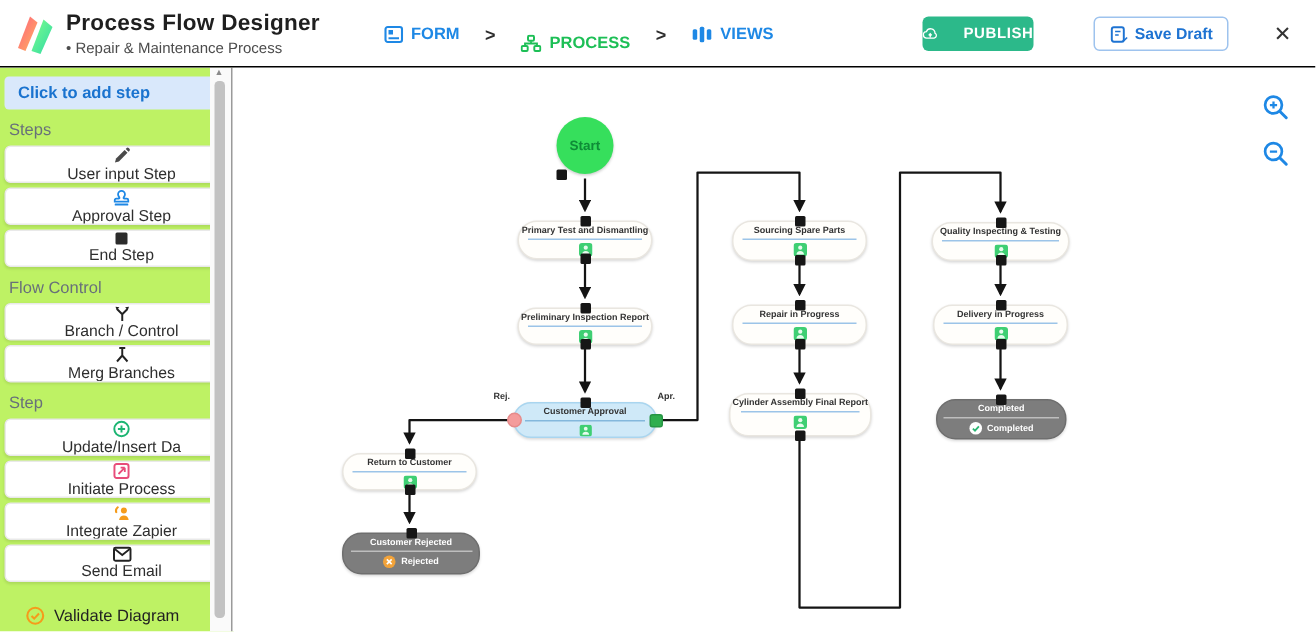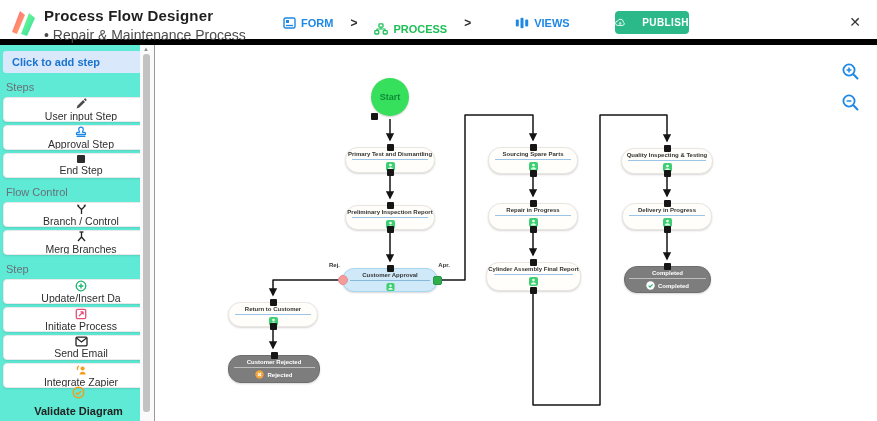--- a/index.html
+++ b/index.html
@@ -2,51 +2,51 @@
 <html><head>
 <meta charset="utf-8">
 <style>
   * { margin:0; padding:0; box-sizing:border-box; }
   html,body { width:877px; height:421px; overflow:hidden; background:#fff;
     font-family:"Liberation Sans", sans-serif; }
   .app { position:relative; width:877px; height:421px; }
 
   
   .header { position:absolute; left:0; top:0; width:877px; height:45px;
-    background:#fff; border-bottom:6px solid #000000; z-index:5; }
+    background:#fff; border-bottom:1px solid #000000; z-index:5; }
   .logo { position:absolute; left:9px; top:6px; }
   .h-title { position:absolute; left:44px; top:7px; font-size:15px; font-weight:bold; color:#1f1f1f; letter-spacing:.2px; }
-  .h-sub { position:absolute; left:44px; top:27px; font-size:14px; color:#4c4c4c; }
+  .h-sub { position:absolute; left:44px; top:27px; font-size:10px; color:#4c4c4c; }
   .nav { position:absolute; left:256px; top:0; height:45px; display:flex; align-items:center; gap:17px; }
   .nav-item { display:flex; align-items:center; gap:5px; font-size:11px; font-weight:bold; cursor:pointer; }
-  .nav-item.blue { color:#1e88e5;margin-left:27px; }
+  .nav-item.blue { color:#1e88e5; }
   .nav-item.green { color:#1dbf56;margin-top:12px; }
   .nav-sep { font-size:12px; font-weight:bold; color:#2d2d2d; }
   .btn-publish { position:absolute; left:615px; top:11px; width:74px; height:23px;
     background:#2cb98a; border:none; border-radius:4px; color:#fff; font-weight:bold;
     font-size:10px; letter-spacing:.4px; display:flex; align-items:center; justify-content:center; gap:17px; cursor:pointer; }
   .btn-save { position:absolute; left:729px; top:11px; width:90px; height:23px;
     background:#fff; border:1px solid #9ec3ee; border-radius:4px; color:#1e73d2; font-weight:bold;
     font-size:10.5px; display:flex; align-items:center; justify-content:center; gap:5px; cursor:pointer; }
   .btn-close { position:absolute; left:845px; top:12px; width:20px; height:20px; border:none; background:none;
     font-size:14px; color:#333; cursor:pointer; line-height:20px; }
 
   
   .sidebar { position:absolute; left:0; top:45px; width:156px; height:376px;
-    background:#5eead4; padding:6px 3px 0 3px; }
+    background:#bef264; padding:6px 3px 0 3px; }
   .add-step { background:#d9e8fb; color:#1a73cf; font-size:11px; font-weight:600;
     border-radius:3px; height:22px; display:flex; align-items:center; padding-left:9px; cursor:pointer; }
   .sec-label { font-size:11px; color:#68707a; margin:8px 0 4px 3px; }
   .card { background:#fff; border:1px solid #e9e9e9; border-radius:4px; height:25px;
     margin-bottom:3px; display:flex; align-items:center; padding:0 6px 0 12px;
     box-shadow:0 1px 2px rgba(0,0,0,.10); cursor:pointer;flex-direction:column; }
   .card .cicon { width:22px; display:flex; justify-content:center; }
   .card .clabel { flex:1; text-align:center; font-size:10.5px; color:#2e2e2e; white-space:nowrap; overflow:hidden; }
   .validate { position:absolute; left:0; bottom:4px; width:140px; display:flex; align-items:center; gap:6px;
-    padding-left:17px; font-size:11px; font-weight:bold; color:#222; cursor:pointer;flex-direction:column; }
+    padding-left:17px; font-size:11px; font-weight:normal; color:#222; cursor:pointer; }
 
   
   .scroll-strip { position:absolute; left:140px; top:45px; width:14px; height:376px; background:#fafafa; }
   .scroll-up { position:absolute; left:3px; top:1px; font-size:6px; color:#8a8a8a; }
   .scroll-thumb { position:absolute; left:3px; top:9px; width:7px; height:358px;
     background:#c2c2c2; border-radius:3px; }
 
   
   .canvas { position:absolute; left:154px; top:45px; width:723px; height:376px;
     background:#fff; border-left:1px solid #9a9a9a; }
@@ -146,20 +146,28 @@
       </span>
     </div>
 
     <button class="btn-publish">
       <svg width="14" height="11" viewBox="0 0 14 11">
         <path d="M4 9.5a3 3 0 0 1-.4-6A4 4 0 0 1 11.3 5a2.4 2.4 0 0 1-.7 4.5H4z" fill="none" stroke="#fff" stroke-width="1.2"></path>
         <path d="M7 9V5.6M5.6 7L7 5.4 8.4 7" fill="none" stroke="#fff" stroke-width="1.2"></path>
       </svg>
       <span>PUBLISH</span>
     </button>
+    <button class="btn-save">
+      <svg width="12" height="12" viewBox="0 0 12 12">
+        <rect x="1.2" y="1.2" width="8" height="9.6" rx="1.4" fill="none" stroke="#1e73d2" stroke-width="1.3"></rect>
+        <path d="M3.4 4h3.6M3.4 6.3h2.4" stroke="#1e73d2" stroke-width="1.1"></path>
+        <path d="M8 10.6l3-3 .8.8-3 3z" fill="#1e73d2"></path>
+      </svg>
+      <span>Save Draft</span>
+    </button>
     <button class="btn-close">✕</button>
   </div>
 
   <div class="sidebar">
     <div class="add-step">Click to add step</div>
 
     <div class="sec-label">Steps</div>
     <div class="card">
       <span class="cicon">
         <svg width="12" height="12" viewBox="0 0 12 12">
@@ -222,36 +230,36 @@
       <span class="cicon">
         <svg width="12" height="12" viewBox="0 0 12 12">
             <rect x="1.3" y="1.3" width="9.4" height="9.4" rx="1.5" fill="none" stroke="#e84d7a" stroke-width="1.3"></rect>
             <path d="M4 8L8.2 3.8M8.2 3.8H5.4M8.2 3.8v2.8" fill="none" stroke="#e84d7a" stroke-width="1.2"></path>
           </svg>
       </span>
       <span class="clabel">Initiate Process</span>
     </div>
     <div class="card">
       <span class="cicon">
-        <svg width="13" height="11" viewBox="0 0 13 11">
-            <rect x="1" y="1.2" width="11" height="8.6" rx="1" fill="none" stroke="#222" stroke-width="1.3"></rect>
-            <path d="M1.5 2l5 4 5-4" fill="none" stroke="#222" stroke-width="1.2"></path>
-          </svg>
-      </span>
-      <span class="clabel">Send Email</span>
-    </div>
-    <div class="card">
-      <span class="cicon">
         <svg width="13" height="12" viewBox="0 0 13 12">
             <path d="M3.5 2.2c-1 .8-1.4 2-1 3.2" fill="none" stroke="#f59b1b" stroke-width="1.4" stroke-linecap="round"></path>
             <circle cx="7.6" cy="4.4" r="2" fill="#f59b1b"></circle>
             <path d="M4.4 10.6c.3-1.9 1.6-2.9 3.2-2.9s2.9 1 3.2 2.9z" fill="#f59b1b"></path>
           </svg>
       </span>
       <span class="clabel">Integrate Zapier</span>
+    </div>
+    <div class="card">
+      <span class="cicon">
+        <svg width="13" height="11" viewBox="0 0 13 11">
+            <rect x="1" y="1.2" width="11" height="8.6" rx="1" fill="none" stroke="#222" stroke-width="1.3"></rect>
+            <path d="M1.5 2l5 4 5-4" fill="none" stroke="#222" stroke-width="1.2"></path>
+          </svg>
+      </span>
+      <span class="clabel">Send Email</span>
     </div>
 
     <div class="validate">
       <svg width="13" height="13" viewBox="0 0 13 13">
           <circle cx="6.5" cy="6.5" r="5.3" fill="none" stroke="#f59b1b" stroke-width="1.4"></circle>
           <path d="M4 6.6l1.8 1.8 3.2-3.4" fill="none" stroke="#f59b1b" stroke-width="1.4"></path>
         </svg>
       <span>Validate Diagram</span>
     </div>
   </div>

